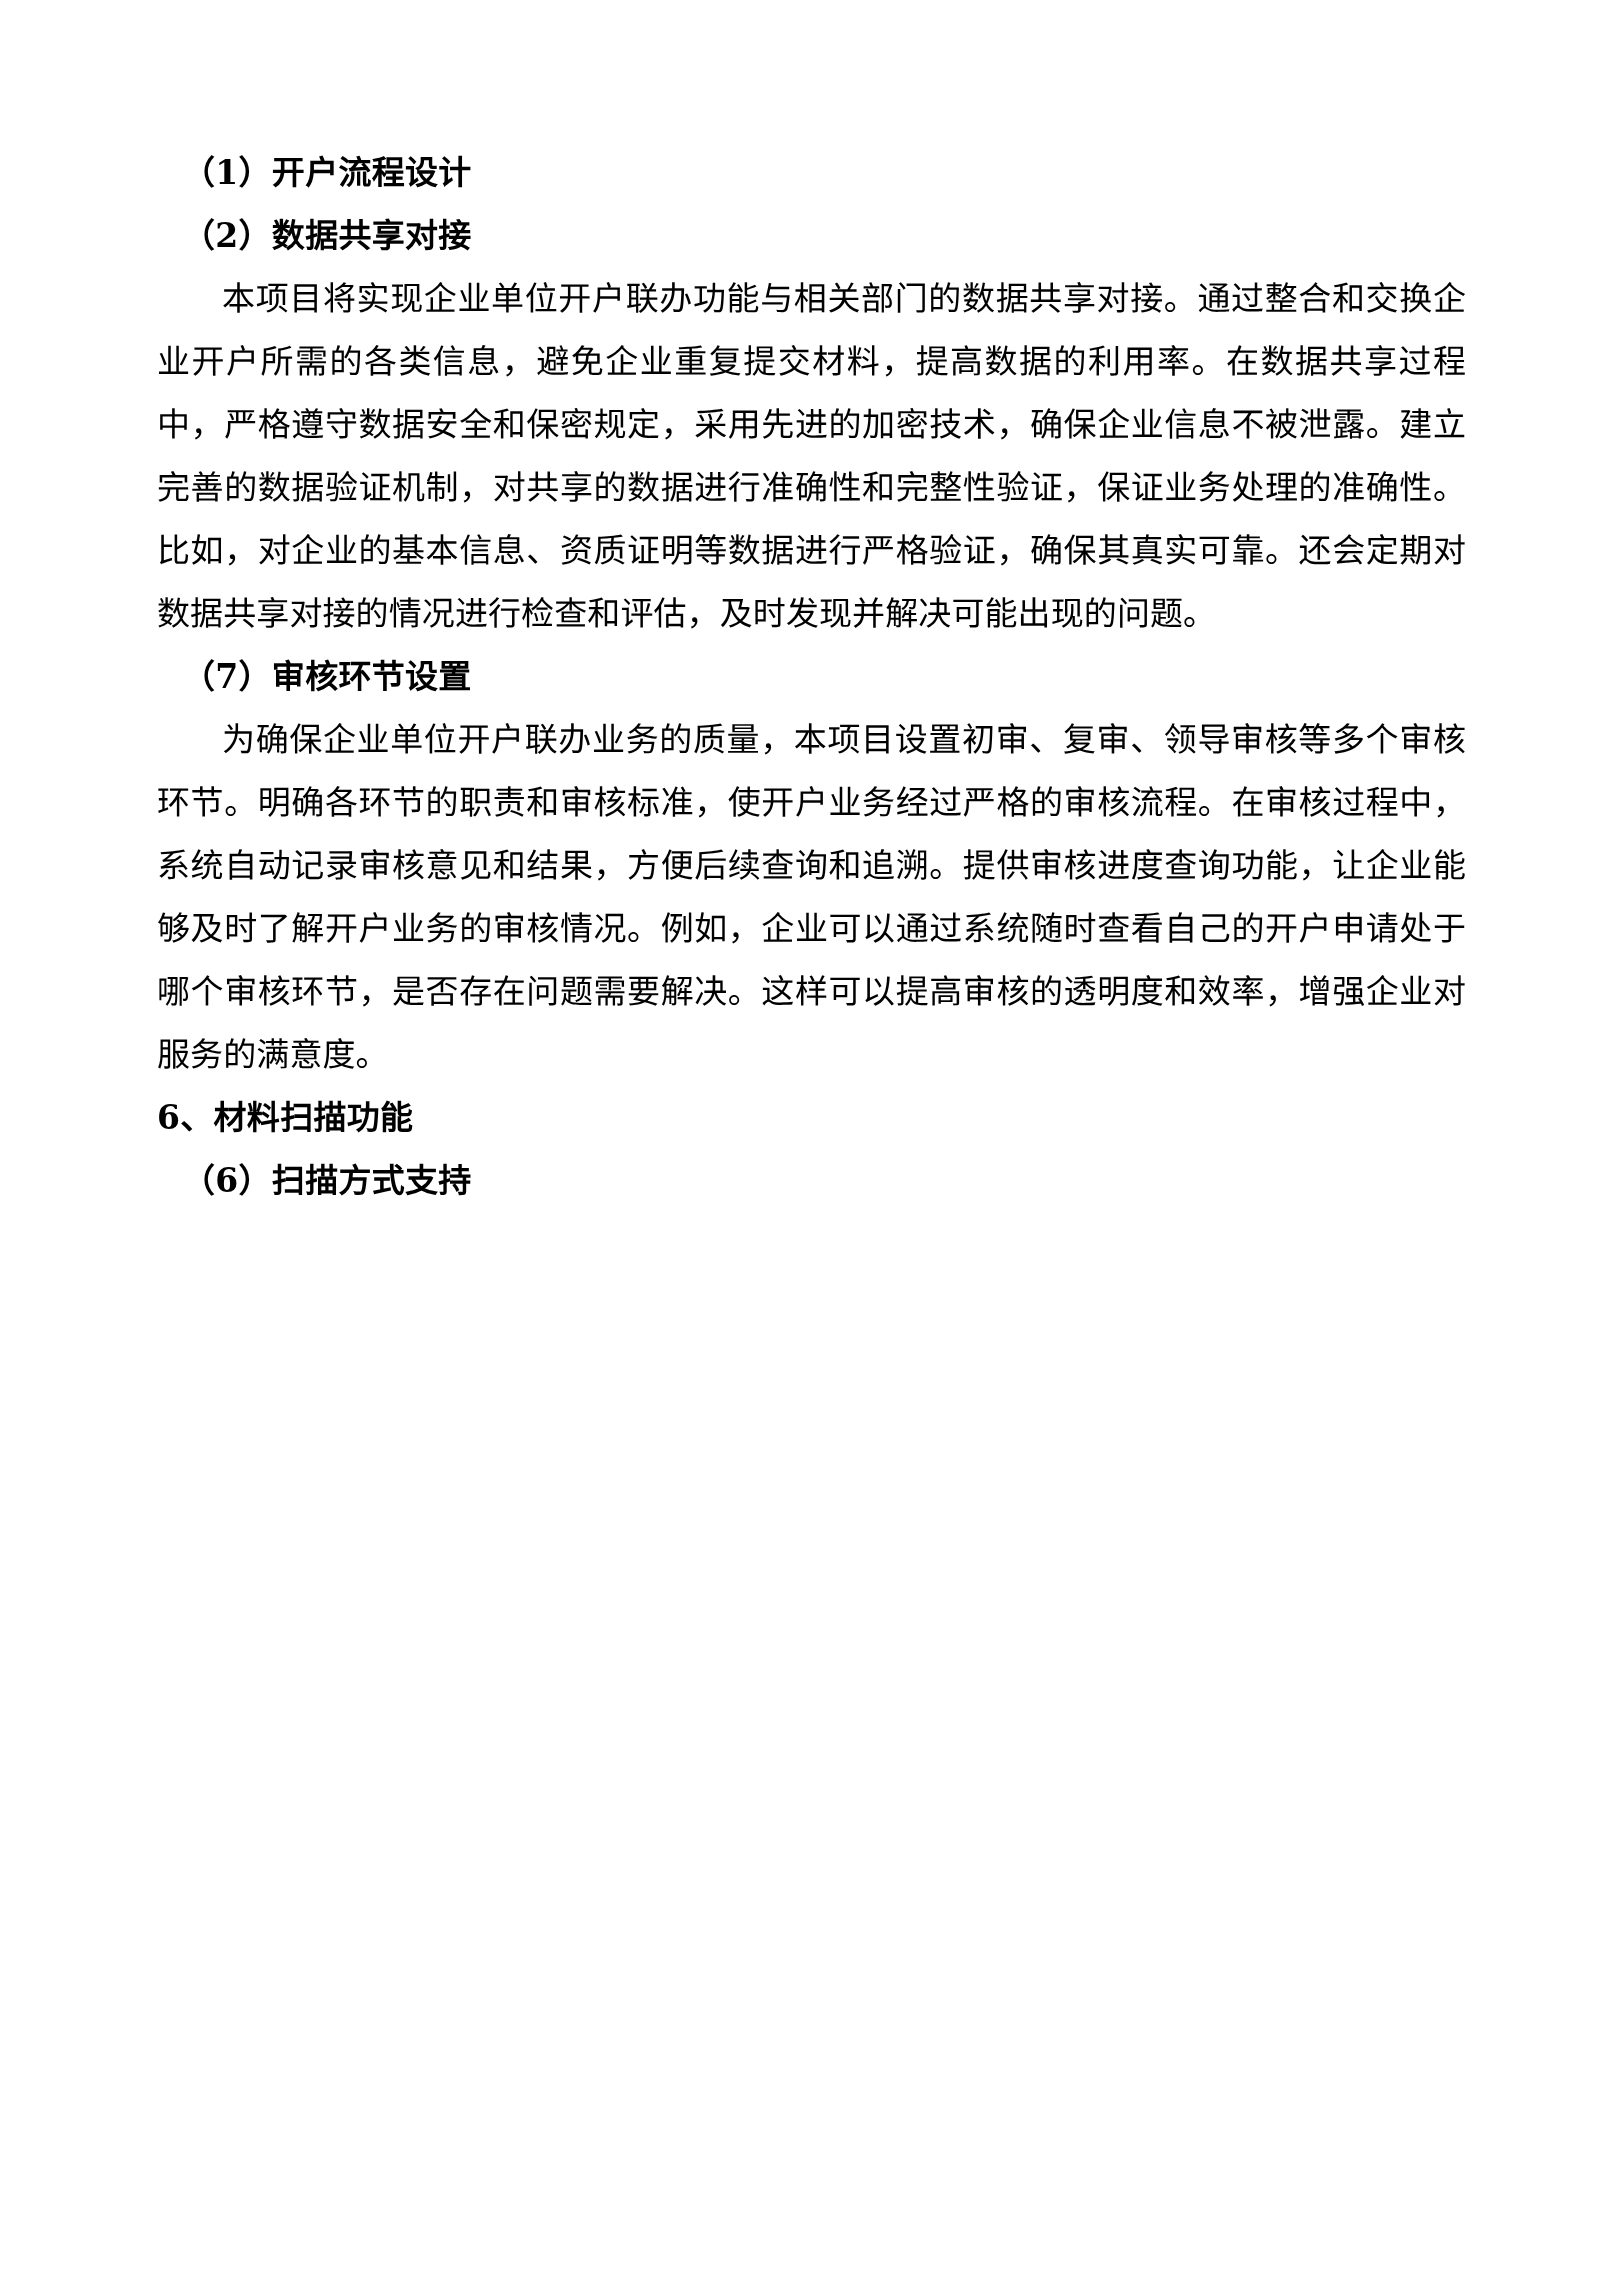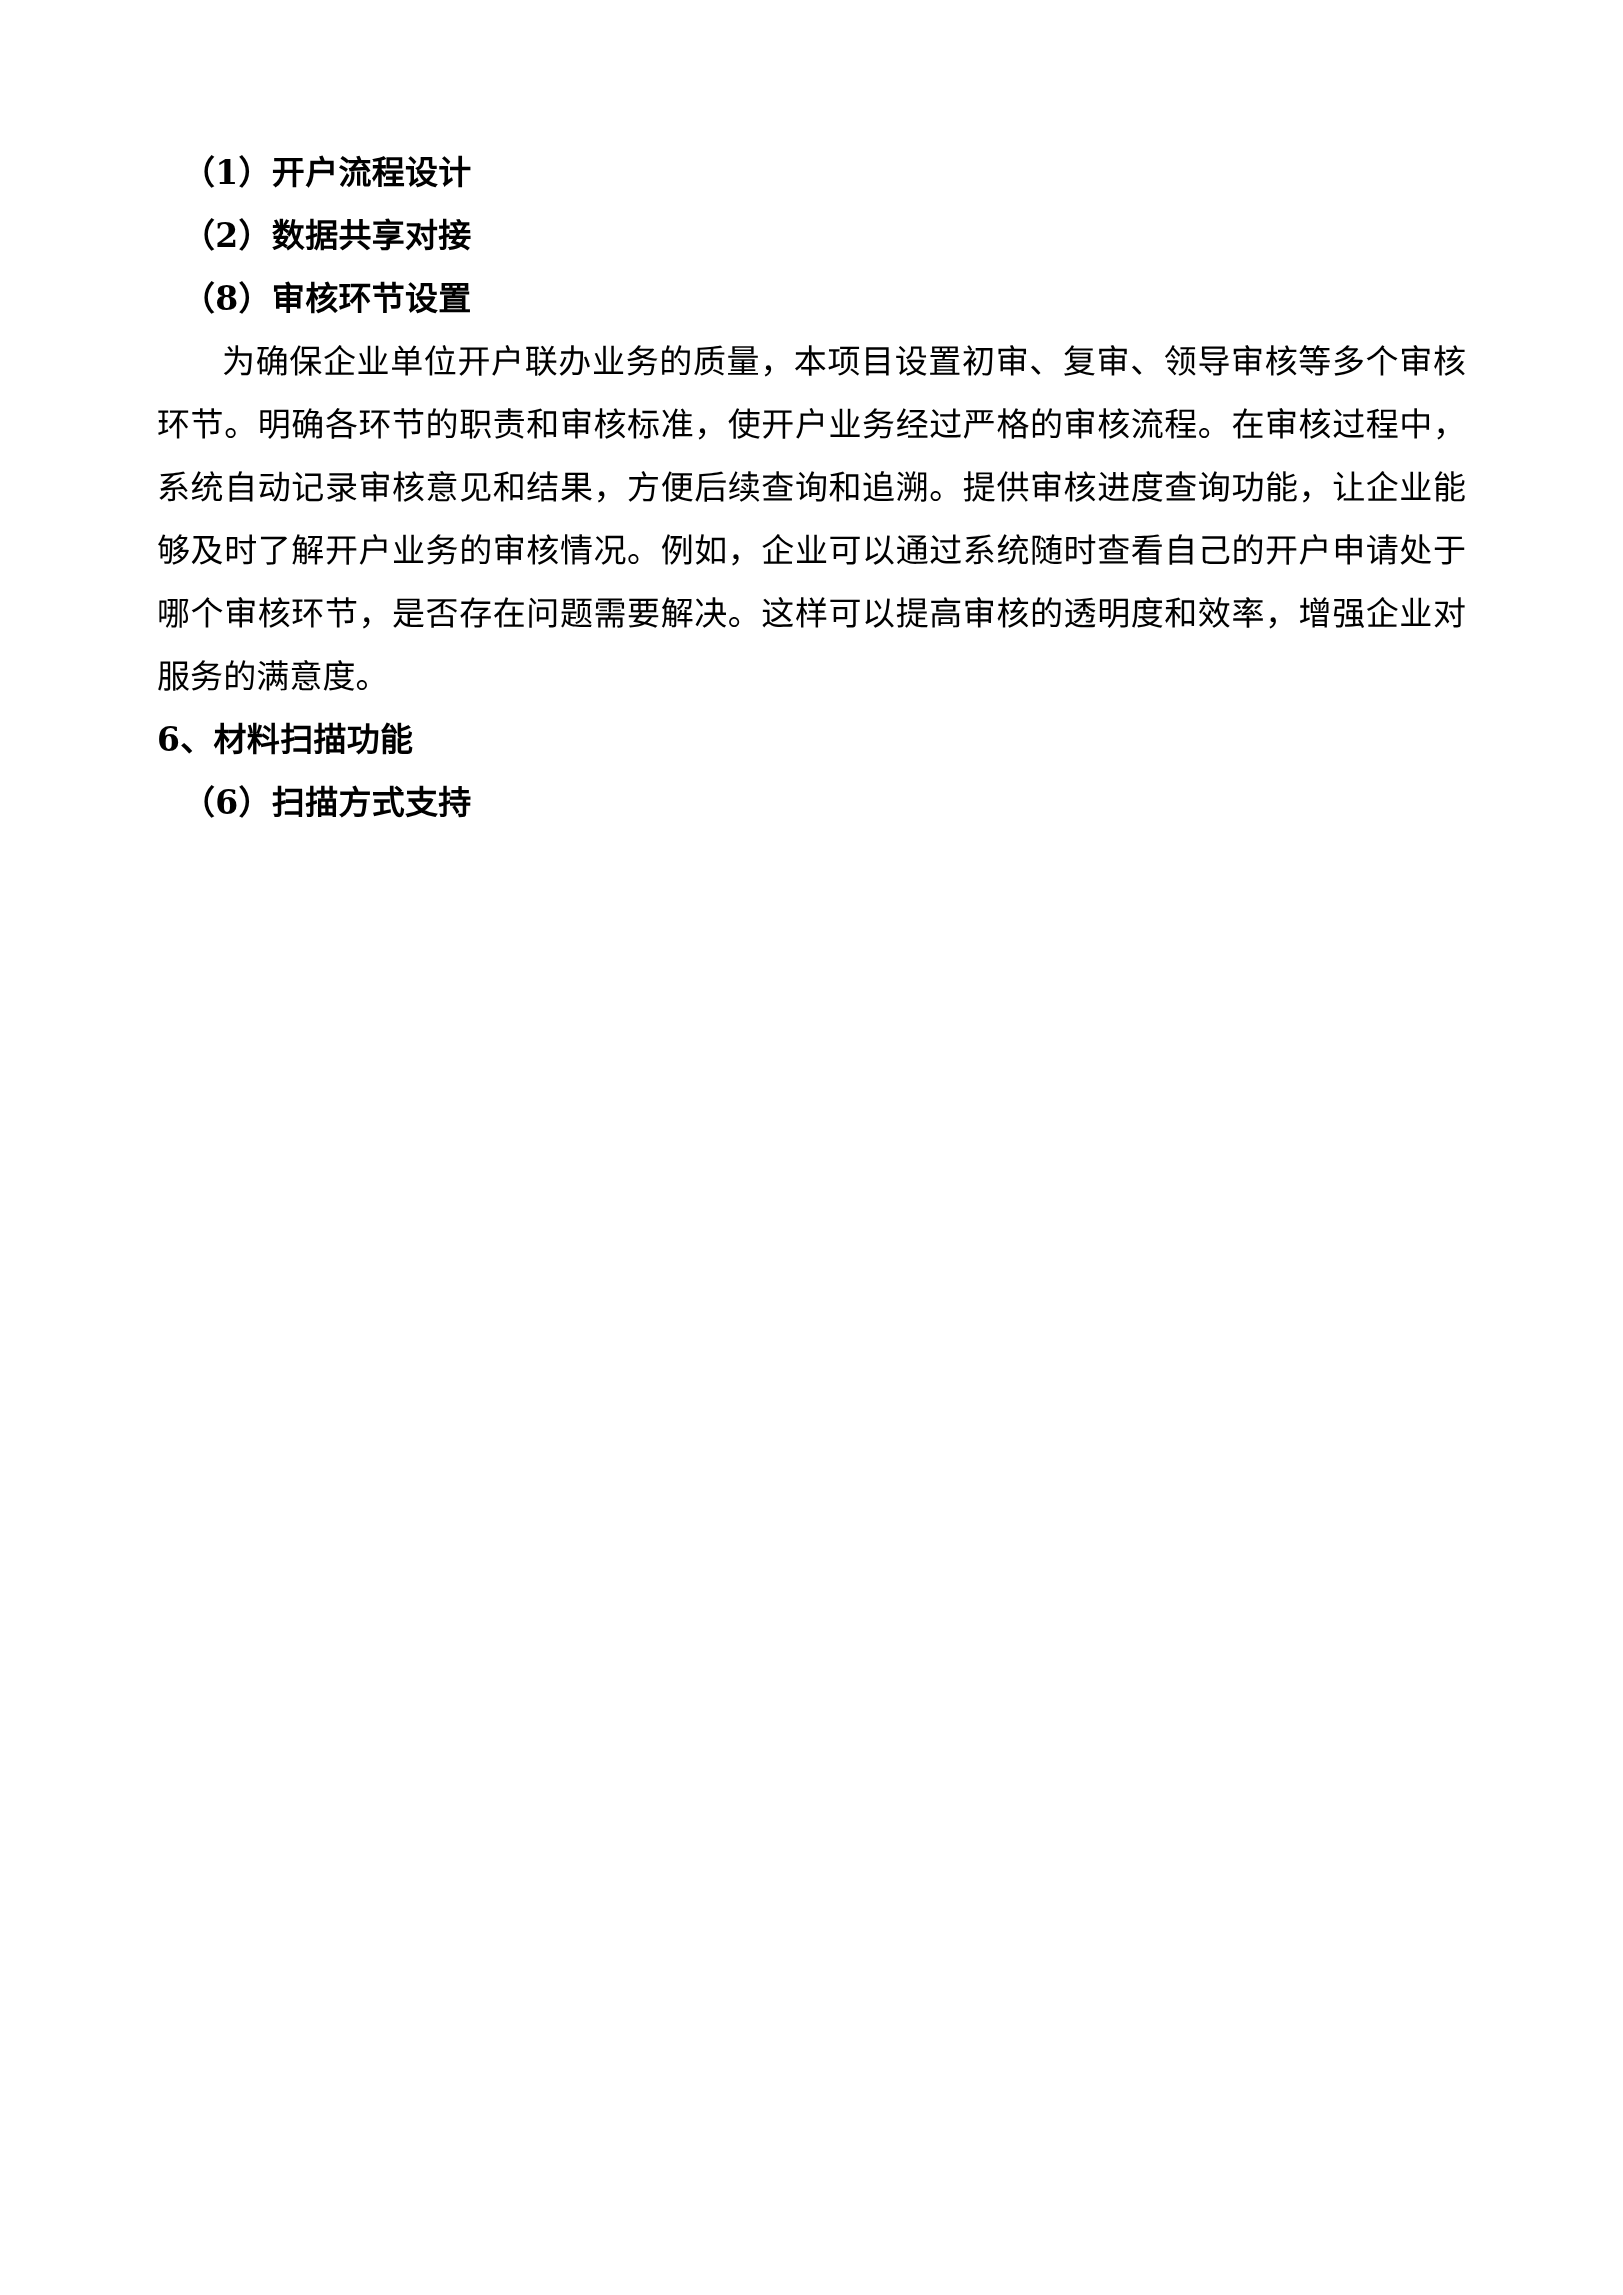--- a/index.html
+++ b/index.html
@@ -71,22 +71,23 @@
 <body>
 
 <div class="page">
   <div class="content">
 
     <h3 class="heading" data-bind="blocks.0.text">（1）开户流程设计</h3>
 
 
     <h3 class="heading" data-bind="blocks.2.text">（2）数据共享对接</h3>
 
+    <p class="para" data-bind="blocks.3.text">本项目将实现企业单位开户联办功能与相关部门的数据共享对接。通过整合和交换企业开户所需的各类信息，避免企业重复提交材料，提高数据的利用率。在数据共享过程中，严格遵守数据安全和保密规定，采用先进的加密技术，确保企业信息不被泄露。建立完善的数据验证机制，对共享的数据进行准确性和完整性验证，保证业务处理的准确性。比如，对企业的基本信息、资质证明等数据进行严格验证，确保其真实可靠。还会定期对数据共享对接的情况进行检查和评估，及时发现并解决可能出现的问题。</p>
 
-    <h3 class="heading" data-bind="blocks.4.text">（8）审核环节设置</h3>
+    <h3 class="heading" data-bind="blocks.4.text">（7）审核环节设置</h3>
 
     <p class="para" data-bind="blocks.5.text">为确保企业单位开户联办业务的质量，本项目设置初审、复审、领导审核等多个审核环节。明确各环节的职责和审核标准，使开户业务经过严格的审核流程。在审核过程中，系统自动记录审核意见和结果，方便后续查询和追溯。提供审核进度查询功能，让企业能够及时了解开户业务的审核情况。例如，企业可以通过系统随时查看自己的开户申请处于哪个审核环节，是否存在问题需要解决。这样可以提高审核的透明度和效率，增强企业对服务的满意度。</p>
 
     <h3 class="heading flush" data-bind="blocks.6.text">6、材料扫描功能</h3>
 
     <h3 class="heading" data-bind="blocks.7.text">（6）扫描方式支持</h3>
 
 
     <h3 class="heading" data-bind="blocks.10.text"></h3>
 

